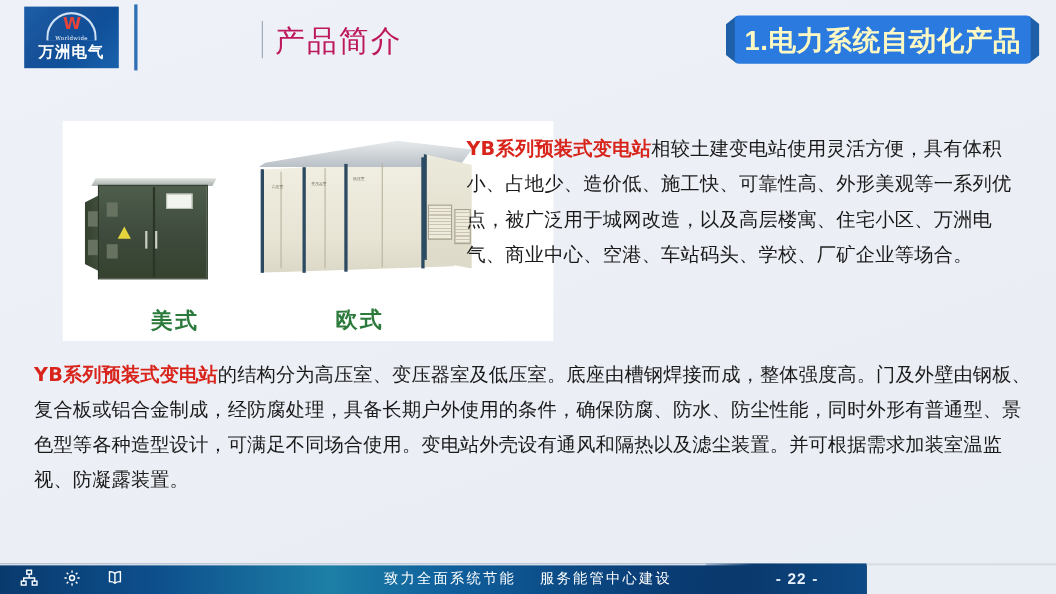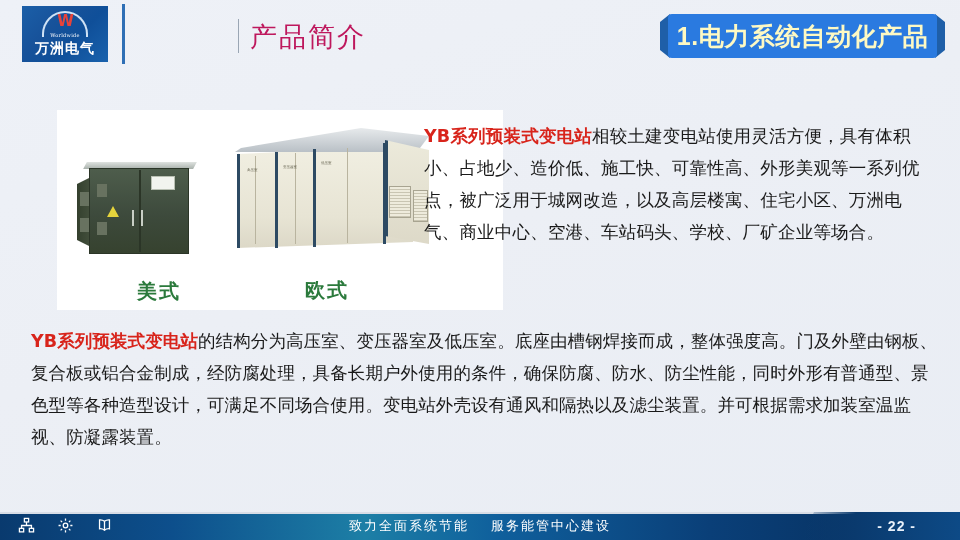--- a/index.html
+++ b/index.html
@@ -157,21 +157,21 @@
     font-size:17.5px;line-height:32px;letter-spacing:.2px;
   }
   #para-bottom{
     position:absolute;left:31px;top:325px;width:910px;
     font-size:17.5px;line-height:32px;letter-spacing:.1px;
   }
   .hl{color:#d8241b;font-weight:bold;}
 
   
   #footer{
-    position:absolute;left:0;bottom:0;width:960px;height:28px;
+    position:absolute;left:0;bottom:0;width:788px;height:28px;
     background:linear-gradient(90deg,#093a6e 0%,#0d4f8c 18%,#1d7fa6 38%,#0f5f9c 52%,#0a3f78 74%,#062c58 100%);
     color:#ffffff;
   }
   #footer-top-edge{position:absolute;left:0;top:0;width:960px;height:2px;background:#d8dde6;}
   #footer-icons{position:absolute;left:18px;top:5px;display:flex;gap:22px;align-items:center;}
   .f-icon{width:17px;height:17px;display:block;}
   #footer-center{
     position:absolute;left:0;top:0;width:960px;height:28px;
     display:flex;align-items:center;justify-content:center;
     font-size:13px;letter-spacing:2px;

